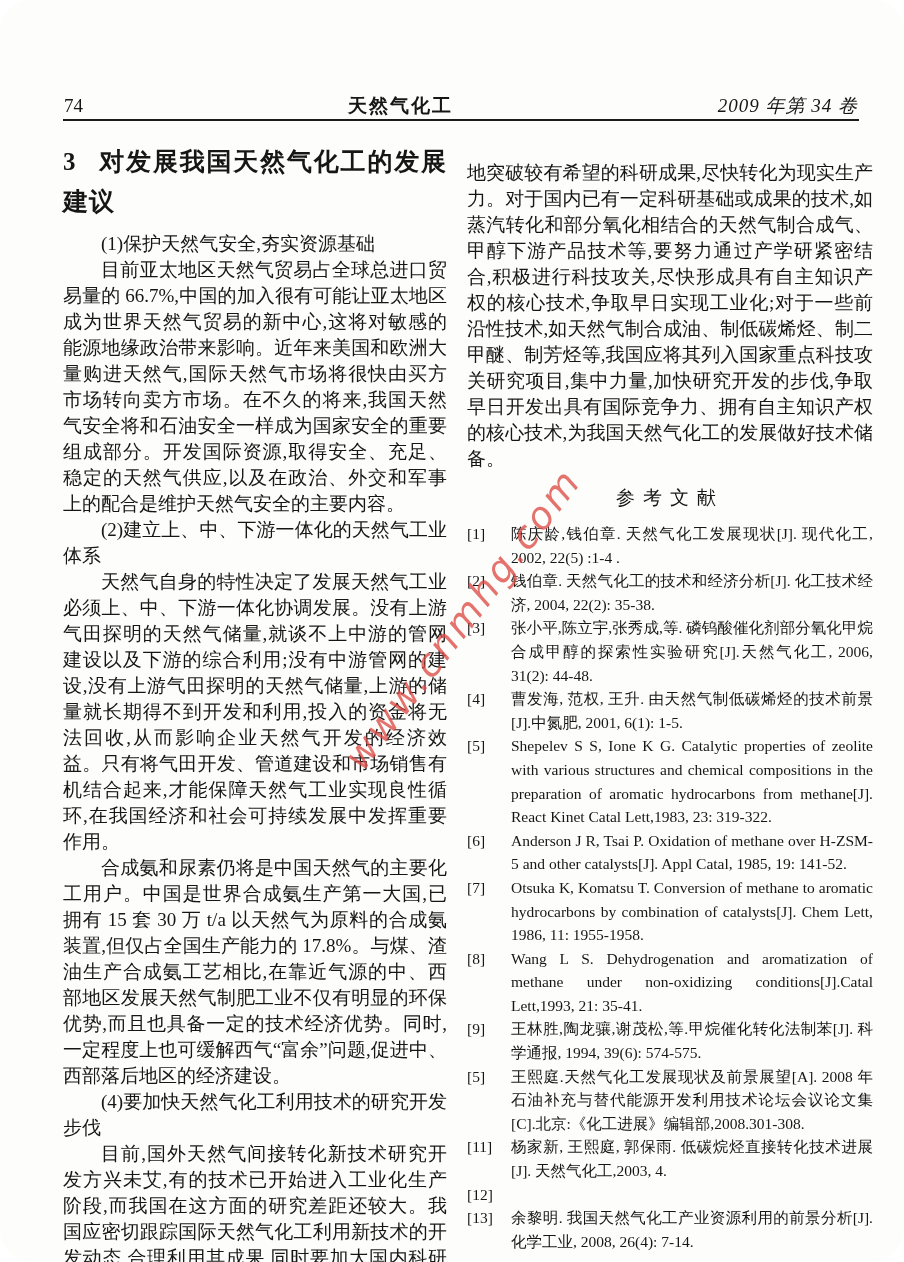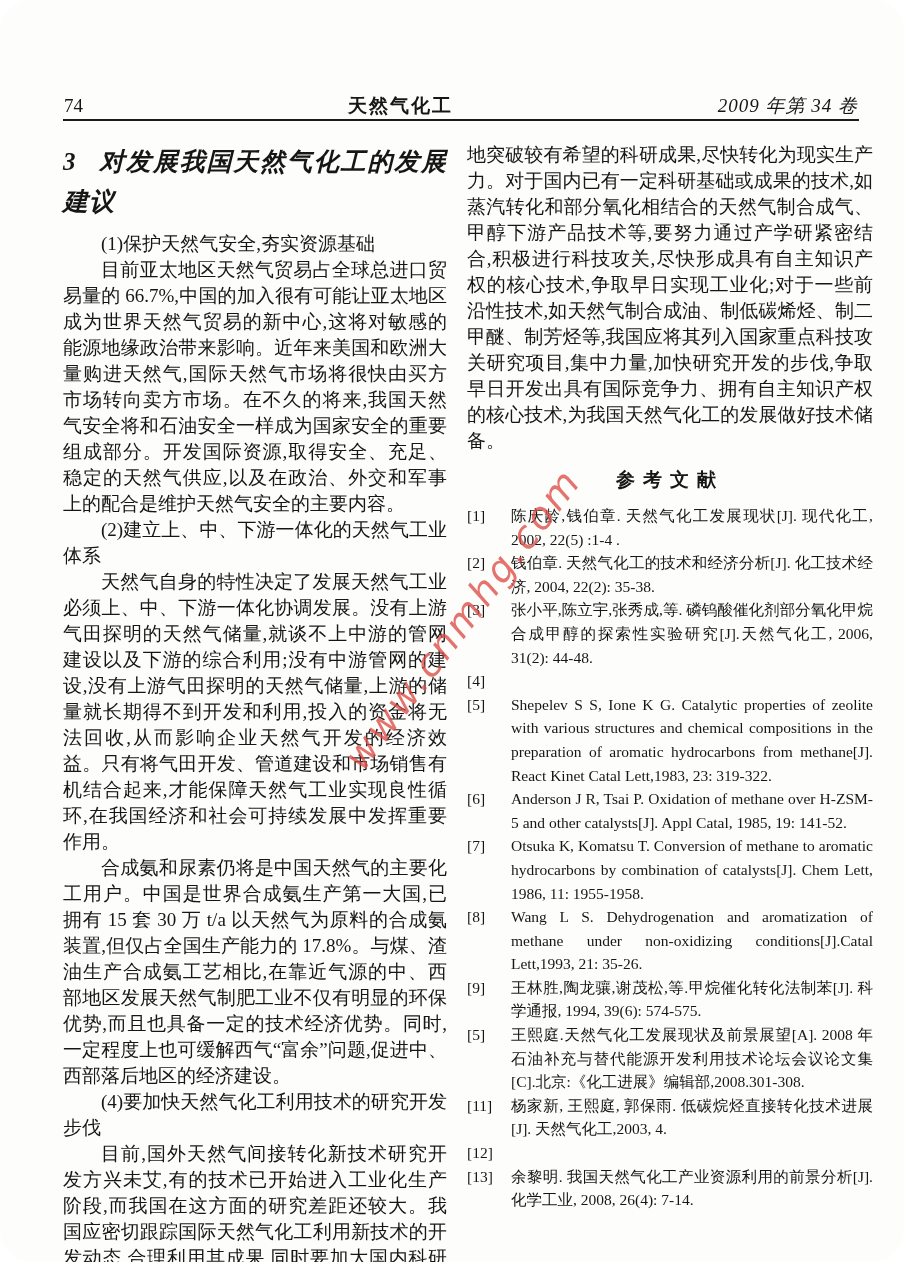--- a/index.html
+++ b/index.html
@@ -46,38 +46,37 @@
   .col-left  { left: 63px;  width: 384px; }
   .col-right { left: 467px; width: 406px; }
 
   .sec-heading {
     margin: 0 0 9px 0;
     font-size: 25px;
     font-weight: bold;
     line-height: 40px;
     text-align: justify;
     letter-spacing: 1px;
-    font-style: italic;
   }
   .hsp { display: inline-block; width: 22px; }
 
   p.body {
     margin: 0;
     font-size: 19px;
     line-height: 26px;
     text-align: justify;
     text-indent: 2em;
   }
-  p.body.lead { text-indent: 0; }
+  p.body.lead { text-indent: 0; margin-top: 18px; }
 
   .refs-heading {
     margin: 13px 0 11px 0;
     text-align: center;
     font-size: 19px;
-    font-weight: bold;
+    font-weight: normal;
     letter-spacing: 8px;
   }
   .ref-row {
     display: flex;
     font-size: 15.5px;
     line-height: 23.6px;
   }
   .ref-label {
     flex: none;
     width: 44px;
@@ -139,36 +138,37 @@
     <div class="ref-row">
       <span class="ref-label">[2]</span>
       <span class="ref-text">钱伯章. 天然气化工的技术和经济分析[J]. 化工技术经济, 2004, 22(2): 35-38.</span>
     </div>
     <div class="ref-row">
       <span class="ref-label">[3]</span>
       <span class="ref-text">张小平,陈立宇,张秀成,等. 磷钨酸催化剂部分氧化甲烷合成甲醇的探索性实验研究[J].天然气化工, 2006, 31(2): 44-48.</span>
     </div>
     <div class="ref-row">
       <span class="ref-label">[4]</span>
+      <span class="ref-text">曹发海, 范权, 王升. 由天然气制低碳烯烃的技术前景[J].中氮肥, 2001, 6(1): 1-5.</span>
     </div>
     <div class="ref-row">
       <span class="ref-label">[5]</span>
       <span class="ref-text">Shepelev S S, Ione K G. Catalytic properties of zeolite with various structures and chemical compositions in the preparation of aromatic hydrocarbons from methane[J]. React Kinet Catal Lett,1983, 23: 319-322.</span>
     </div>
     <div class="ref-row">
       <span class="ref-label">[6]</span>
       <span class="ref-text">Anderson J R, Tsai P. Oxidation of methane over H-ZSM-5 and other catalysts[J]. Appl Catal, 1985, 19: 141-52.</span>
     </div>
     <div class="ref-row">
       <span class="ref-label">[7]</span>
       <span class="ref-text">Otsuka K, Komatsu T. Conversion of methane to aromatic hydrocarbons by combination of catalysts[J]. Chem Lett, 1986, 11: 1955-1958.</span>
     </div>
     <div class="ref-row">
       <span class="ref-label">[8]</span>
-      <span class="ref-text">Wang L S. Dehydrogenation and aromatization of methane under non-oxidizing conditions[J].Catal Lett,1993, 21: 35-26.</span>
+      <span class="ref-text">Wang L S. Dehydrogenation and aromatization of methane under non-oxidizing conditions[J].Catal Lett,1993, 21: 35-41.</span>
     </div>
     <div class="ref-row">
       <span class="ref-label">[9]</span>
       <span class="ref-text">王林胜,陶龙骧,谢茂松,等.甲烷催化转化法制苯[J]. 科学通报, 1994, 39(6): 574-575.</span>
     </div>
     <div class="ref-row">
       <span class="ref-label">[5]</span>
       <span class="ref-text">王熙庭.天然气化工发展现状及前景展望[A]. 2008 年石油补充与替代能源开发利用技术论坛会议论文集[C].北京:《化工进展》编辑部,2008.301-308.</span>
     </div>
     <div class="ref-row">

